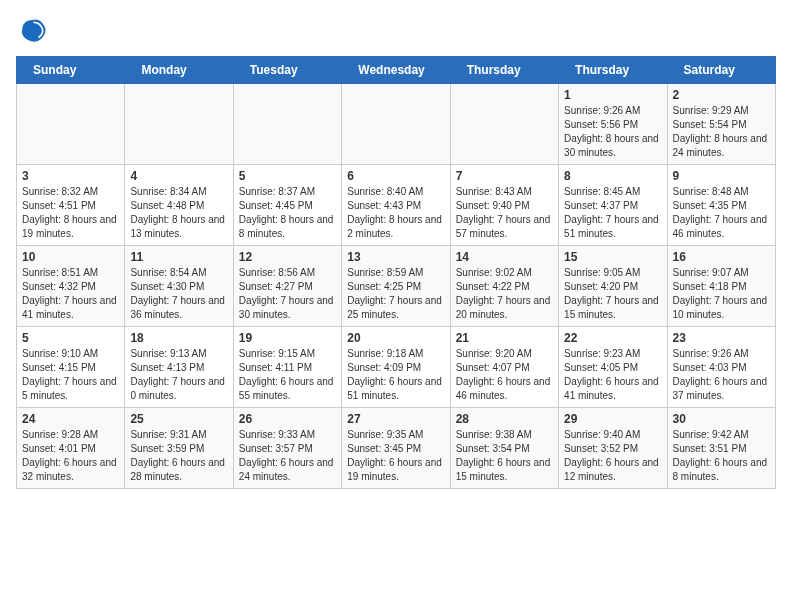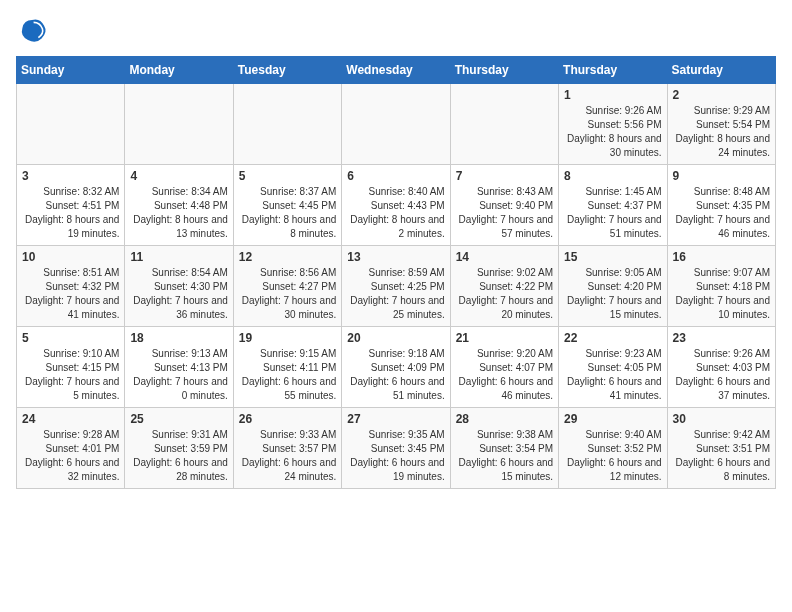--- a/index.html
+++ b/index.html
@@ -47,21 +47,21 @@
     table {
       width: 100%;
       border-collapse: collapse;
       table-layout: fixed;
     }
     thead th {
       background: #2a6ebb;
       color: #fff;
       font-size: 12px;
       font-weight: bold;
-      padding: 6px 4px;
+      padding: 6px 16px;
       text-align: left;
       border: 1px solid #2a6ebb;
     }
     tbody td {
       border: 1px solid #ccc;
       vertical-align: top;
       padding: 4px 5px;
       height: 80px;
       font-size: 10.5px;
       color: #333;
@@ -72,21 +72,20 @@
     }
     .day-number {
       font-weight: bold;
       font-size: 12px;
       margin-bottom: 2px;
     }
     .day-info {
       font-size: 10px;
       line-height: 1.4;
       color: #333;
-      text-align: right;
     }
     td.empty {
       background: #fff;
     }
   </style>
 </head>
 <body>
 
 <div class="header">
   <div class="logo">
@@ -163,21 +162,21 @@
 Daylight: 8 hours and 2 minutes.</div>
         </td>
         <td>
           <div class="day-number">7</div>
           <div class="day-info">Sunrise: 8:43 AM
 Sunset: 9:40 PM
 Daylight: 7 hours and 57 minutes.</div>
         </td>
         <td>
           <div class="day-number">8</div>
-          <div class="day-info">Sunrise: 1:45 AM
+          <div class="day-info">Sunrise: 8:45 AM
 Sunset: 4:37 PM
 Daylight: 7 hours and 51 minutes.</div>
         </td>
         <td>
           <div class="day-number">9</div>
           <div class="day-info">Sunrise: 8:48 AM
 Sunset: 4:35 PM
 Daylight: 7 hours and 46 minutes.</div>
         </td>
       </tr>

